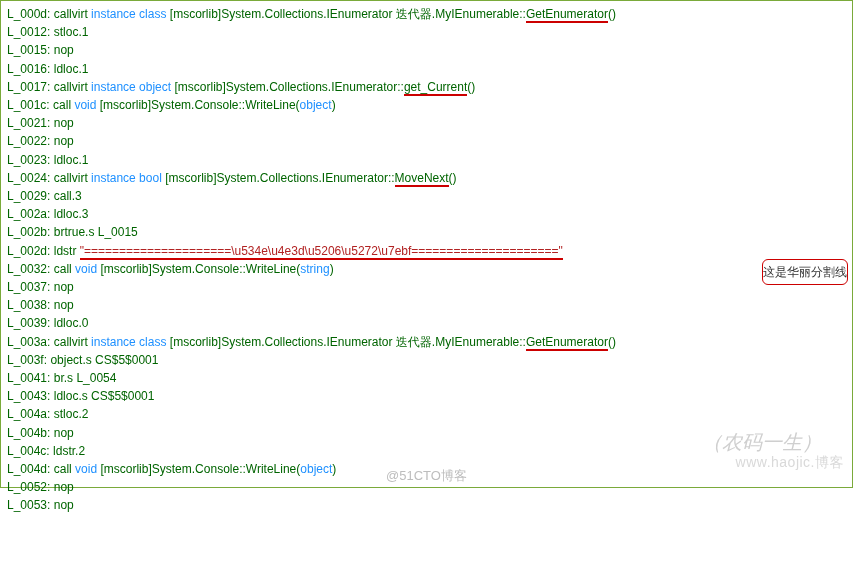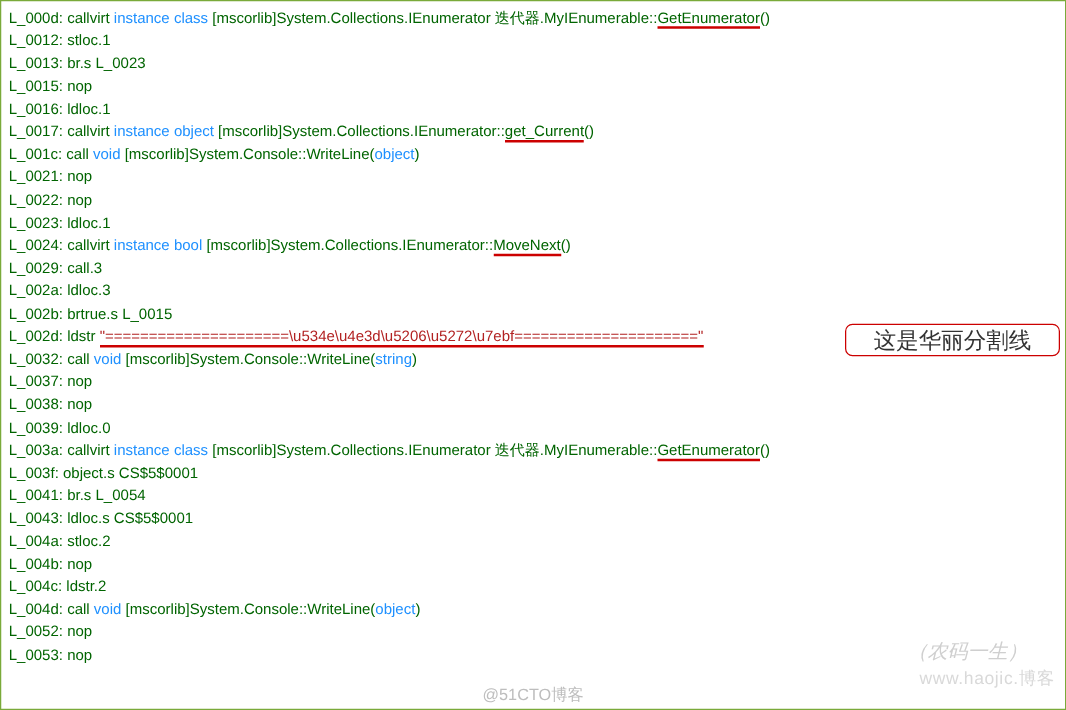--- a/index.html
+++ b/index.html
@@ -12,21 +12,21 @@
     height: 568px;
     position: relative;
     overflow: hidden;
   }
   .code-box {
     border: 1px solid #7aaa3a;
     margin: 0;
     padding: 4px 6px;
     line-height: 18.2px;
     box-sizing: border-box;
-    height: 568px;
+    height: 488px;
     position: relative;
   }
   .line {
     white-space: nowrap;
     position: relative;
   }
   .addr { color: #006400; }
   .op   { color: #006400; }
   .kw   { color: #1e90ff; }
   .txt  { color: #006400; }
@@ -34,32 +34,32 @@
   .ul   {
     border-bottom: 2px solid #c00;
     padding-bottom: 0px;
   }
   .callout {
     position: absolute;
     right: 4px;
     top: 258px;
     border: 1.5px solid #c00;
     border-radius: 6px;
-    padding: 3px 22px;
-    font-size: 18px;
+    padding: 3px 0;
+    font-size: 12px;
     color: #333;
     background: #fff;
   }
   .watermark1 {
     position: absolute;
     right: 30px;
     bottom: 36px;
     color: #cfcfcf;
     font-style: italic;
-    font-size: 16px;
+    font-size: 20px;
     font-family: "KaiTi", "SimSun", serif;
     pointer-events: none;
   }
   .watermark2 {
     position: absolute;
     right: 8px;
     bottom: 16px;
     color: #d9d9d9;
     font-size: 14px;
     font-family: Arial, sans-serif;
@@ -78,21 +78,20 @@
     pointer-events: none;
   }
 </style>
 </head>
 <body>
 
 <div class="code-box">
   <div id="lines-container">
       <div class="line"><span class="addr">L_000d: </span><span class="op">callvirt</span> <span class="kw">instance class</span> <span class="txt">[mscorlib]System.Collections.IEnumerator 迭代器.MyIEnumerable::</span><span class="txt ul">GetEnumerator</span><span class="txt">()</span></div>
       <div class="line"><span class="addr">L_0012: </span><span class="op">stloc.1</span></div>
-      <div class="line"><span class="addr">L_0013: </span><span class="op">br.s</span> <span class="txt">L_0023</span></div>
       <div class="line"><span class="addr">L_0015: </span><span class="op">nop</span></div>
       <div class="line"><span class="addr">L_0016: </span><span class="op">ldloc.1</span></div>
       <div class="line"><span class="addr">L_0017: </span><span class="op">callvirt</span> <span class="kw">instance object</span> <span class="txt">[mscorlib]System.Collections.IEnumerator::</span><span class="txt ul">get_Current</span><span class="txt">()</span></div>
       <div class="line"><span class="addr">L_001c: </span><span class="op">call</span> <span class="kw">void</span> <span class="txt">[mscorlib]System.Console::WriteLine(</span><span class="txt"></span><span class="kw">object</span><span class="txt">)</span></div>
       <div class="line"><span class="addr">L_0021: </span><span class="op">nop</span></div>
       <div class="line"><span class="addr">L_0022: </span><span class="op">nop</span></div>
       <div class="line"><span class="addr">L_0023: </span><span class="op">ldloc.1</span></div>
       <div class="line"><span class="addr">L_0024: </span><span class="op">callvirt</span> <span class="kw">instance bool</span> <span class="txt">[mscorlib]System.Collections.IEnumerator::</span><span class="txt ul">MoveNext</span><span class="txt">()</span></div>
       <div class="line"><span class="addr">L_0029: </span><span class="op">call.3</span></div>
       <div class="line"><span class="addr">L_002a: </span><span class="op">ldloc.3</span></div>

